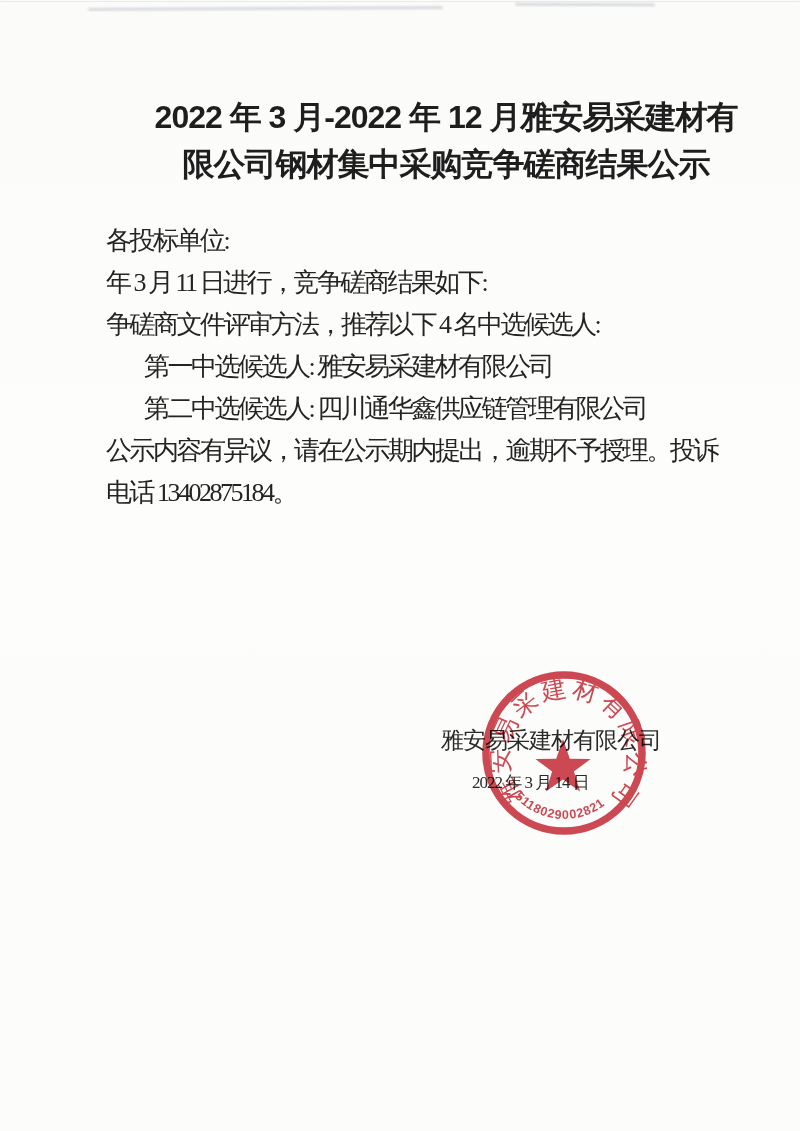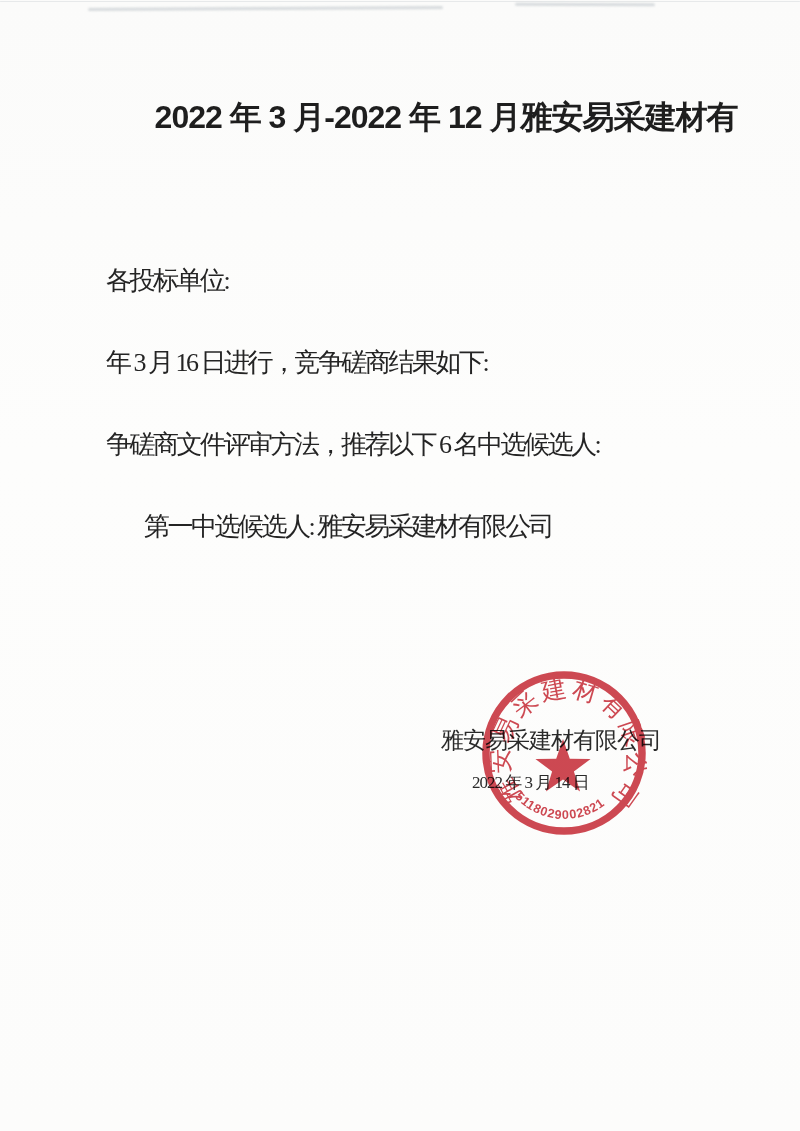--- a/index.html
+++ b/index.html
@@ -34,21 +34,21 @@
     color:#1e1e1e;
     padding-left:46px;
   }
   .body-text{
     position:absolute;left:106px;top:220px;width:606px;
     font-size:26px;line-height:42px;
     letter-spacing:-2.5px;
     color:#242424;
     white-space:nowrap;
   }
-  .body-text .line{display:block;height:42px;margin-top:40px;}
+  .body-text .line{display:block;height:42px;}
   .body-text .indent{padding-left:38px;}
 
   .sig-company{
     position:absolute;left:441px;top:725px;
     font-size:23px;letter-spacing:-1px;color:#2a2a2a;
     z-index:3;white-space:nowrap;
   }
   .sig-date{
     position:absolute;left:472px;top:771px;
     font-size:17px;letter-spacing:-1px;color:#2a2a2a;
@@ -66,27 +66,31 @@
 <body>
 
 <div class="page">
 
   <div class="artifact a1"></div>
   <div class="artifact a2"></div>
   <div class="artifact a3"></div>
 
   <div class="title">
     <span class="t1">2022 年 3 月-2022 年 12 月雅安易采建材有</span><br>
+    <span class="t2">限公司钢材集中采购竞争磋商结果公示</span>
   </div>
 
   <div class="body-text">
     <span class="line">各投标单位:</span>
-    <span class="line">年 3 月 16 日进行，竞争磋商结果如下:</span>
-    <span class="line">争磋商文件评审方法，推荐以下 6 名中选候选人:</span>
+    <span class="line">年 3 月 11 日进行，竞争磋商结果如下:</span>
+    <span class="line">争磋商文件评审方法，推荐以下 4 名中选候选人:</span>
     <span class="line indent">第一中选候选人: 雅安易采建材有限公司</span>
+    <span class="line indent">第二中选候选人: 四川通华鑫供应链管理有限公司</span>
+    <span class="line">公示内容有异议，请在公示期内提出，逾期不予授理。投诉</span>
+    <span class="line">电话 13402875184。</span>
   </div>
 
   <div class="sig-company">雅安易采建材有限公司</div>
   <div class="sig-date">2022 年 3 月 14 日</div>
 
   <div class="seal">
     <svg viewBox="0 0 176 176" xmlns="http://www.w3.org/2000/svg">
       <defs>
         <path id="sealArcTop" d="M 47.9 132.6 A 60 60 0 1 1 135.9 132.6" fill="none"></path>
         <path id="sealArcBottom" d="M 37.4 130.4 A 66 66 0 0 0 138.6 130.4" fill="none"></path>

